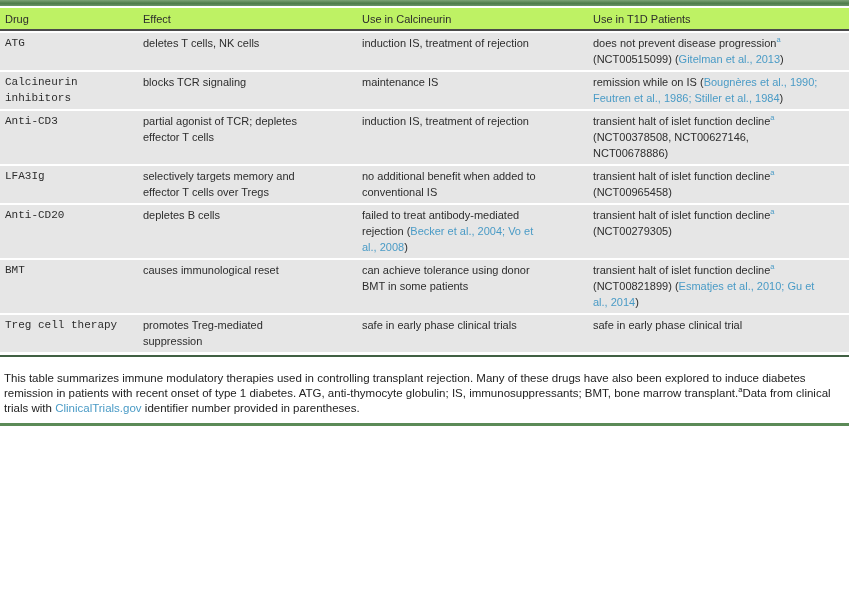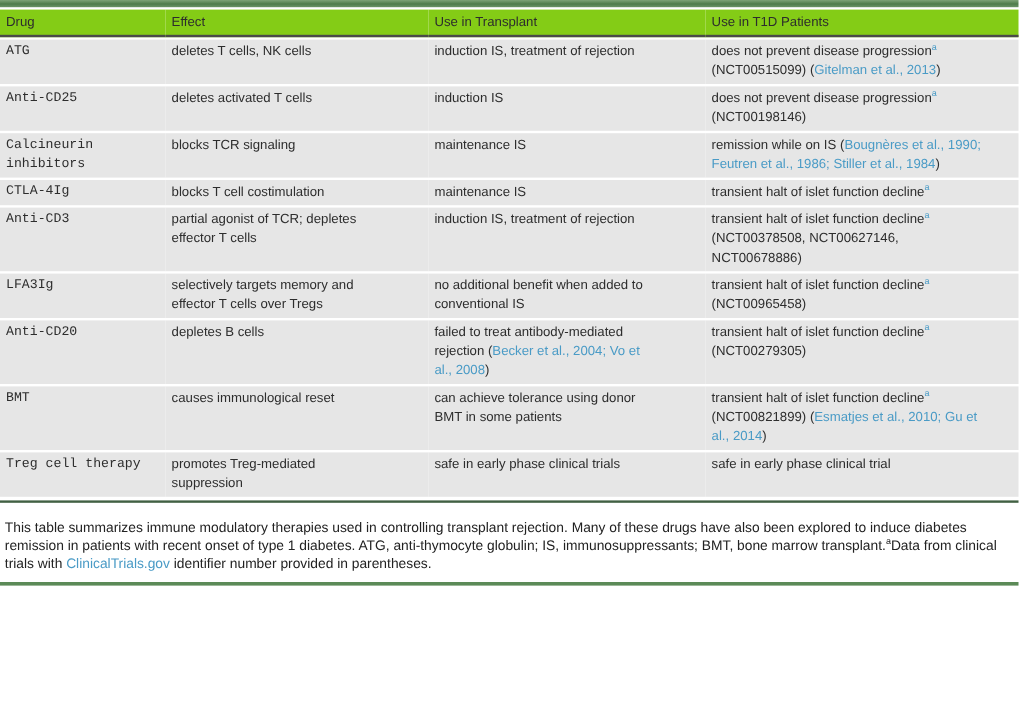--- a/index.html
+++ b/index.html
@@ -28,21 +28,21 @@
     font-size:11px;
     table-layout:fixed;
   }
   col.c1{width:138px;}
   col.c2{width:219px;}
   col.c3{width:231px;}
   col.c4{width:261px;}
   thead th{
     text-align:left;
     font-weight:400;
-    background:#84cc16;
+    background:#bef264;
     color:var(--text);
     padding:5px 8px 4px 5px;
     border-bottom:2px solid var(--rule);
     font-size:11px;
   }
   tbody td{
     background:var(--row-gray);
     vertical-align:top;
     padding:2px 30px 3px 5px;
     line-height:16px;
@@ -83,48 +83,36 @@
     <colgroup>
       <col class="c1">
         <col class="c2">
         <col class="c3">
         <col class="c4">
     </colgroup>
     <thead>
       <tr>
           <th>Drug</th>
           <th>Effect</th>
-          <th>Use in Transplant</th>
+          <th>Use in Calcineurin</th>
           <th>Use in T1D Patients</th>
         </tr>
     </thead>
     <tbody>
         <tr>
           <td class="cell-drug"><span>ATG</span></td>
           <td class="cell-effect"><span>deletes T cells, NK cells</span></td>
           <td class="cell-transplant"><span>induction IS, treatment of rejection</span></td>
           <td class="cell-t1d"><span>does not prevent disease progression</span><span class="seg-sup">a</span><span> (NCT00515099) (</span><span class="seg-cite">Gitelman et al., 2013</span><span>)</span></td>
         </tr>
         <tr>
-          <td class="cell-drug"><span>Anti-CD25</span></td>
-          <td class="cell-effect"><span>deletes activated T cells</span></td>
-          <td class="cell-transplant"><span>induction IS</span></td>
-          <td class="cell-t1d"><span>does not prevent disease progression</span><span class="seg-sup">a</span><span> (NCT00198146)</span></td>
-        </tr>
-        <tr>
           <td class="cell-drug"><span>Calcineurin inhibitors</span></td>
           <td class="cell-effect"><span>blocks TCR signaling</span></td>
           <td class="cell-transplant"><span>maintenance IS</span></td>
           <td class="cell-t1d"><span>remission while on IS (</span><span class="seg-cite">Bougnères et al., 1990; Feutren et al., 1986; Stiller et al., 1984</span><span>)</span></td>
-        </tr>
-        <tr>
-          <td class="cell-drug"><span>CTLA-4Ig</span></td>
-          <td class="cell-effect"><span>blocks T cell costimulation</span></td>
-          <td class="cell-transplant"><span>maintenance IS</span></td>
-          <td class="cell-t1d"><span>transient halt of islet function decline</span><span class="seg-sup">a</span></td>
         </tr>
         <tr>
           <td class="cell-drug"><span>Anti-CD3</span></td>
           <td class="cell-effect"><span>partial agonist of TCR; depletes effector T cells</span></td>
           <td class="cell-transplant"><span>induction IS, treatment of rejection</span></td>
           <td class="cell-t1d"><span>transient halt of islet function decline</span><span class="seg-sup">a</span><span> (NCT00378508, NCT00627146, NCT00678886)</span></td>
         </tr>
         <tr>
           <td class="cell-drug"><span>LFA3Ig</span></td>
           <td class="cell-effect"><span>selectively targets memory and effector T cells over Tregs</span></td>

